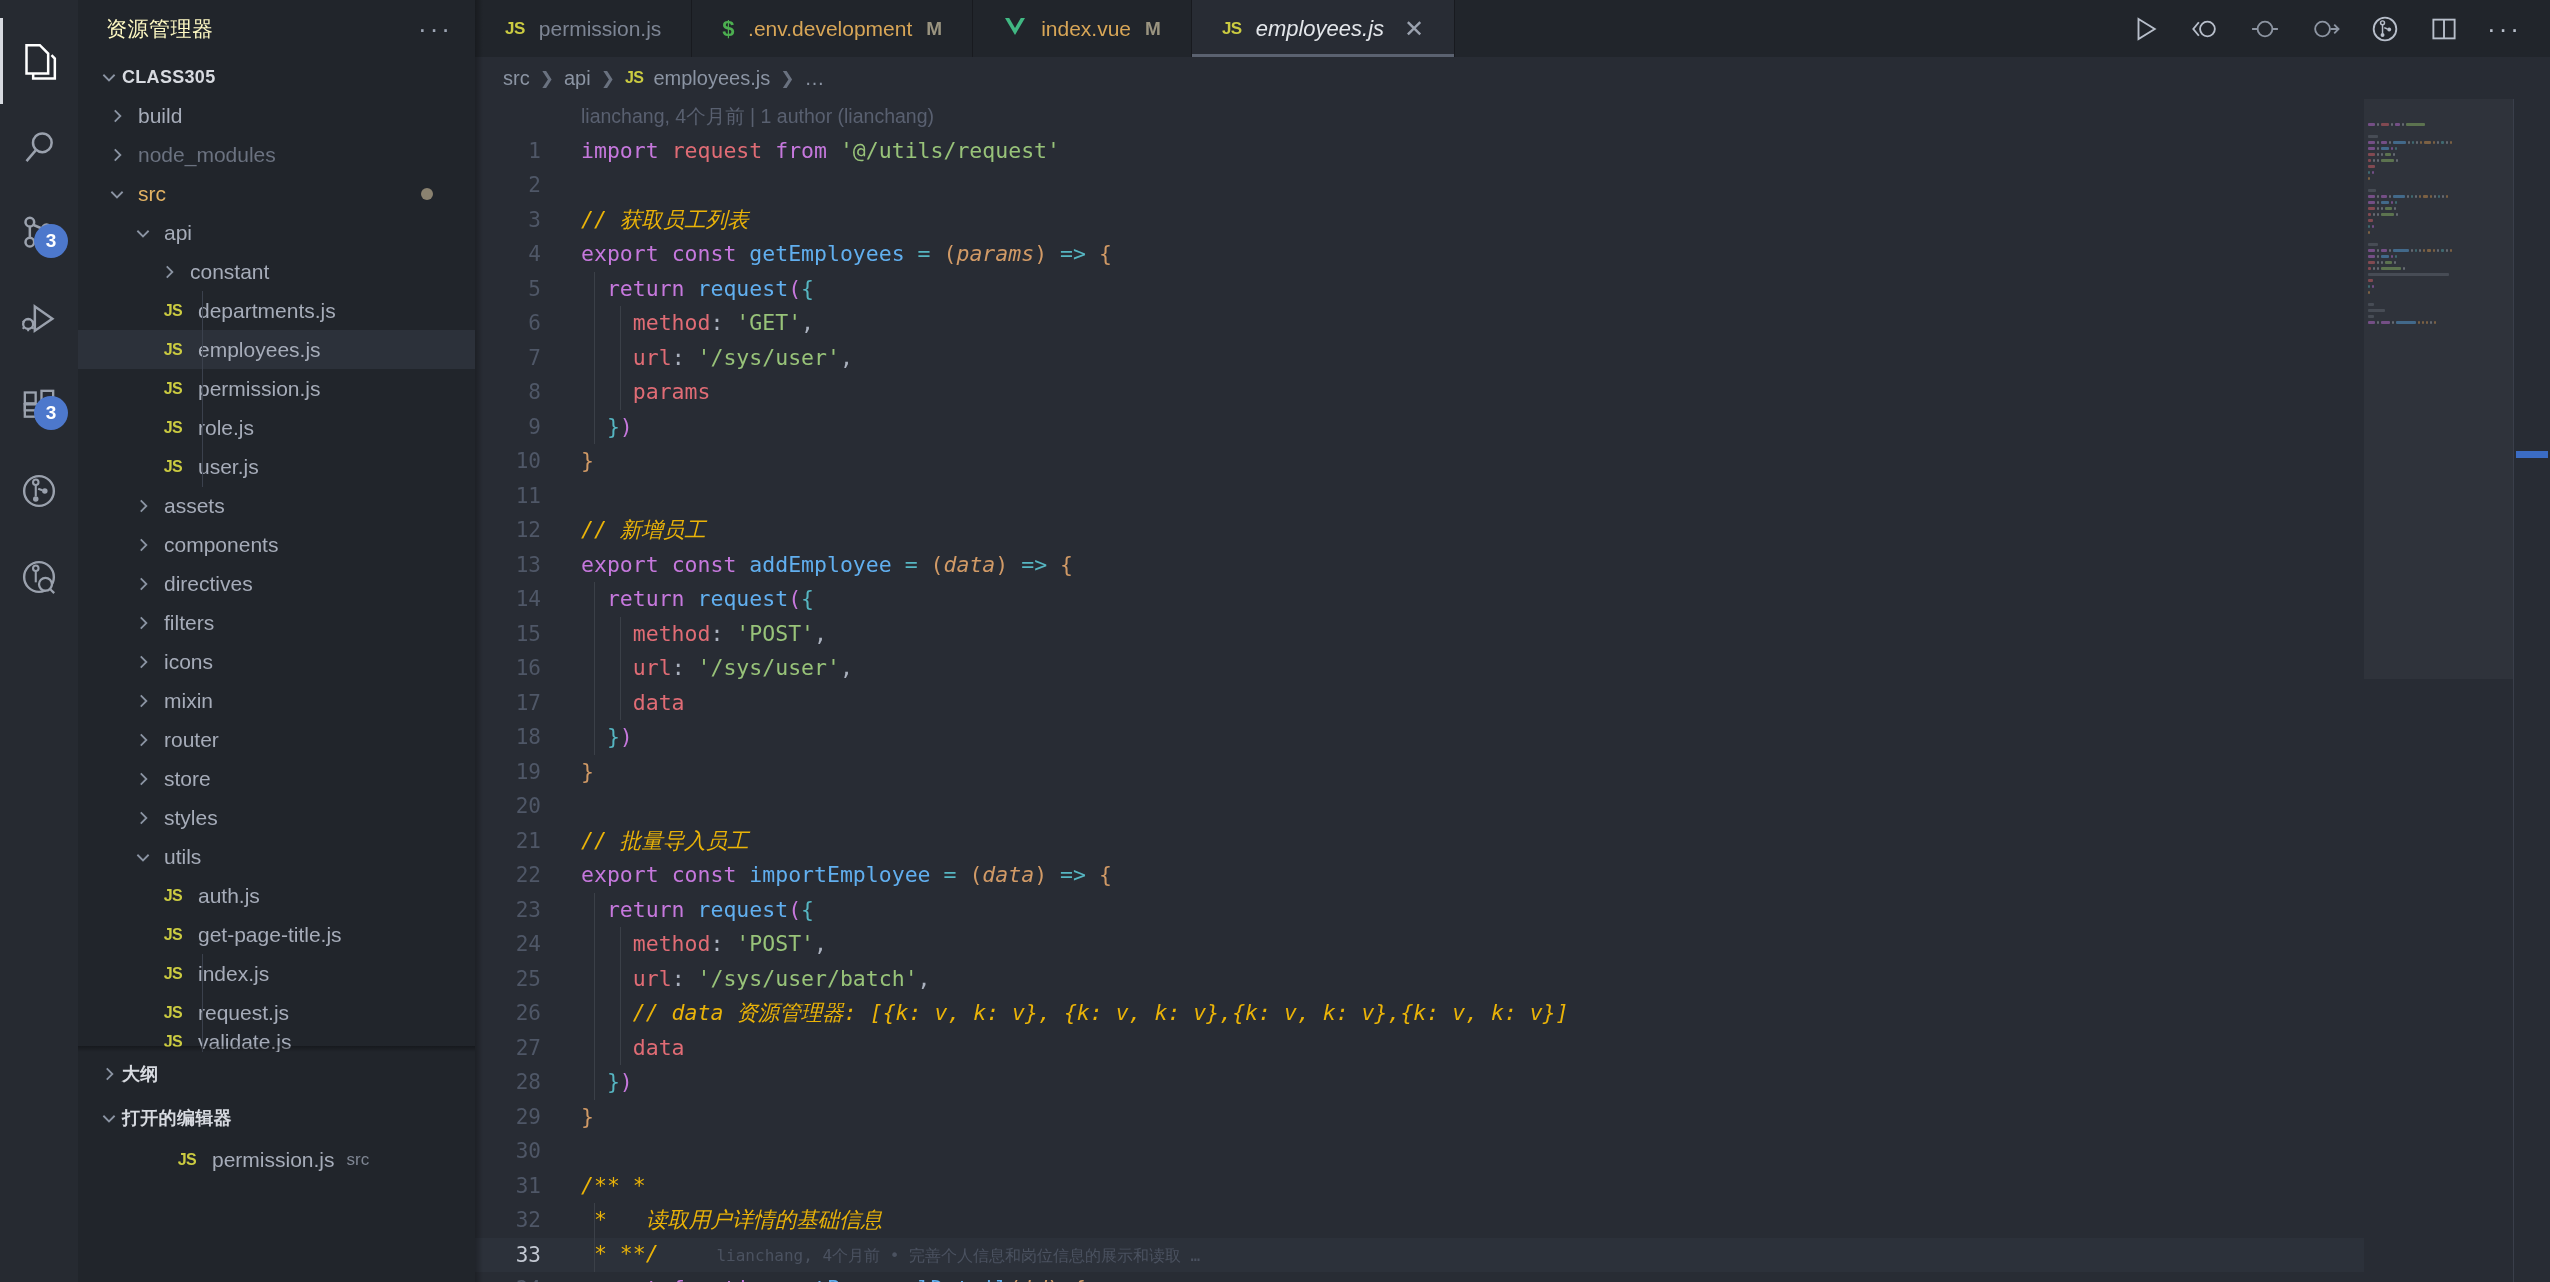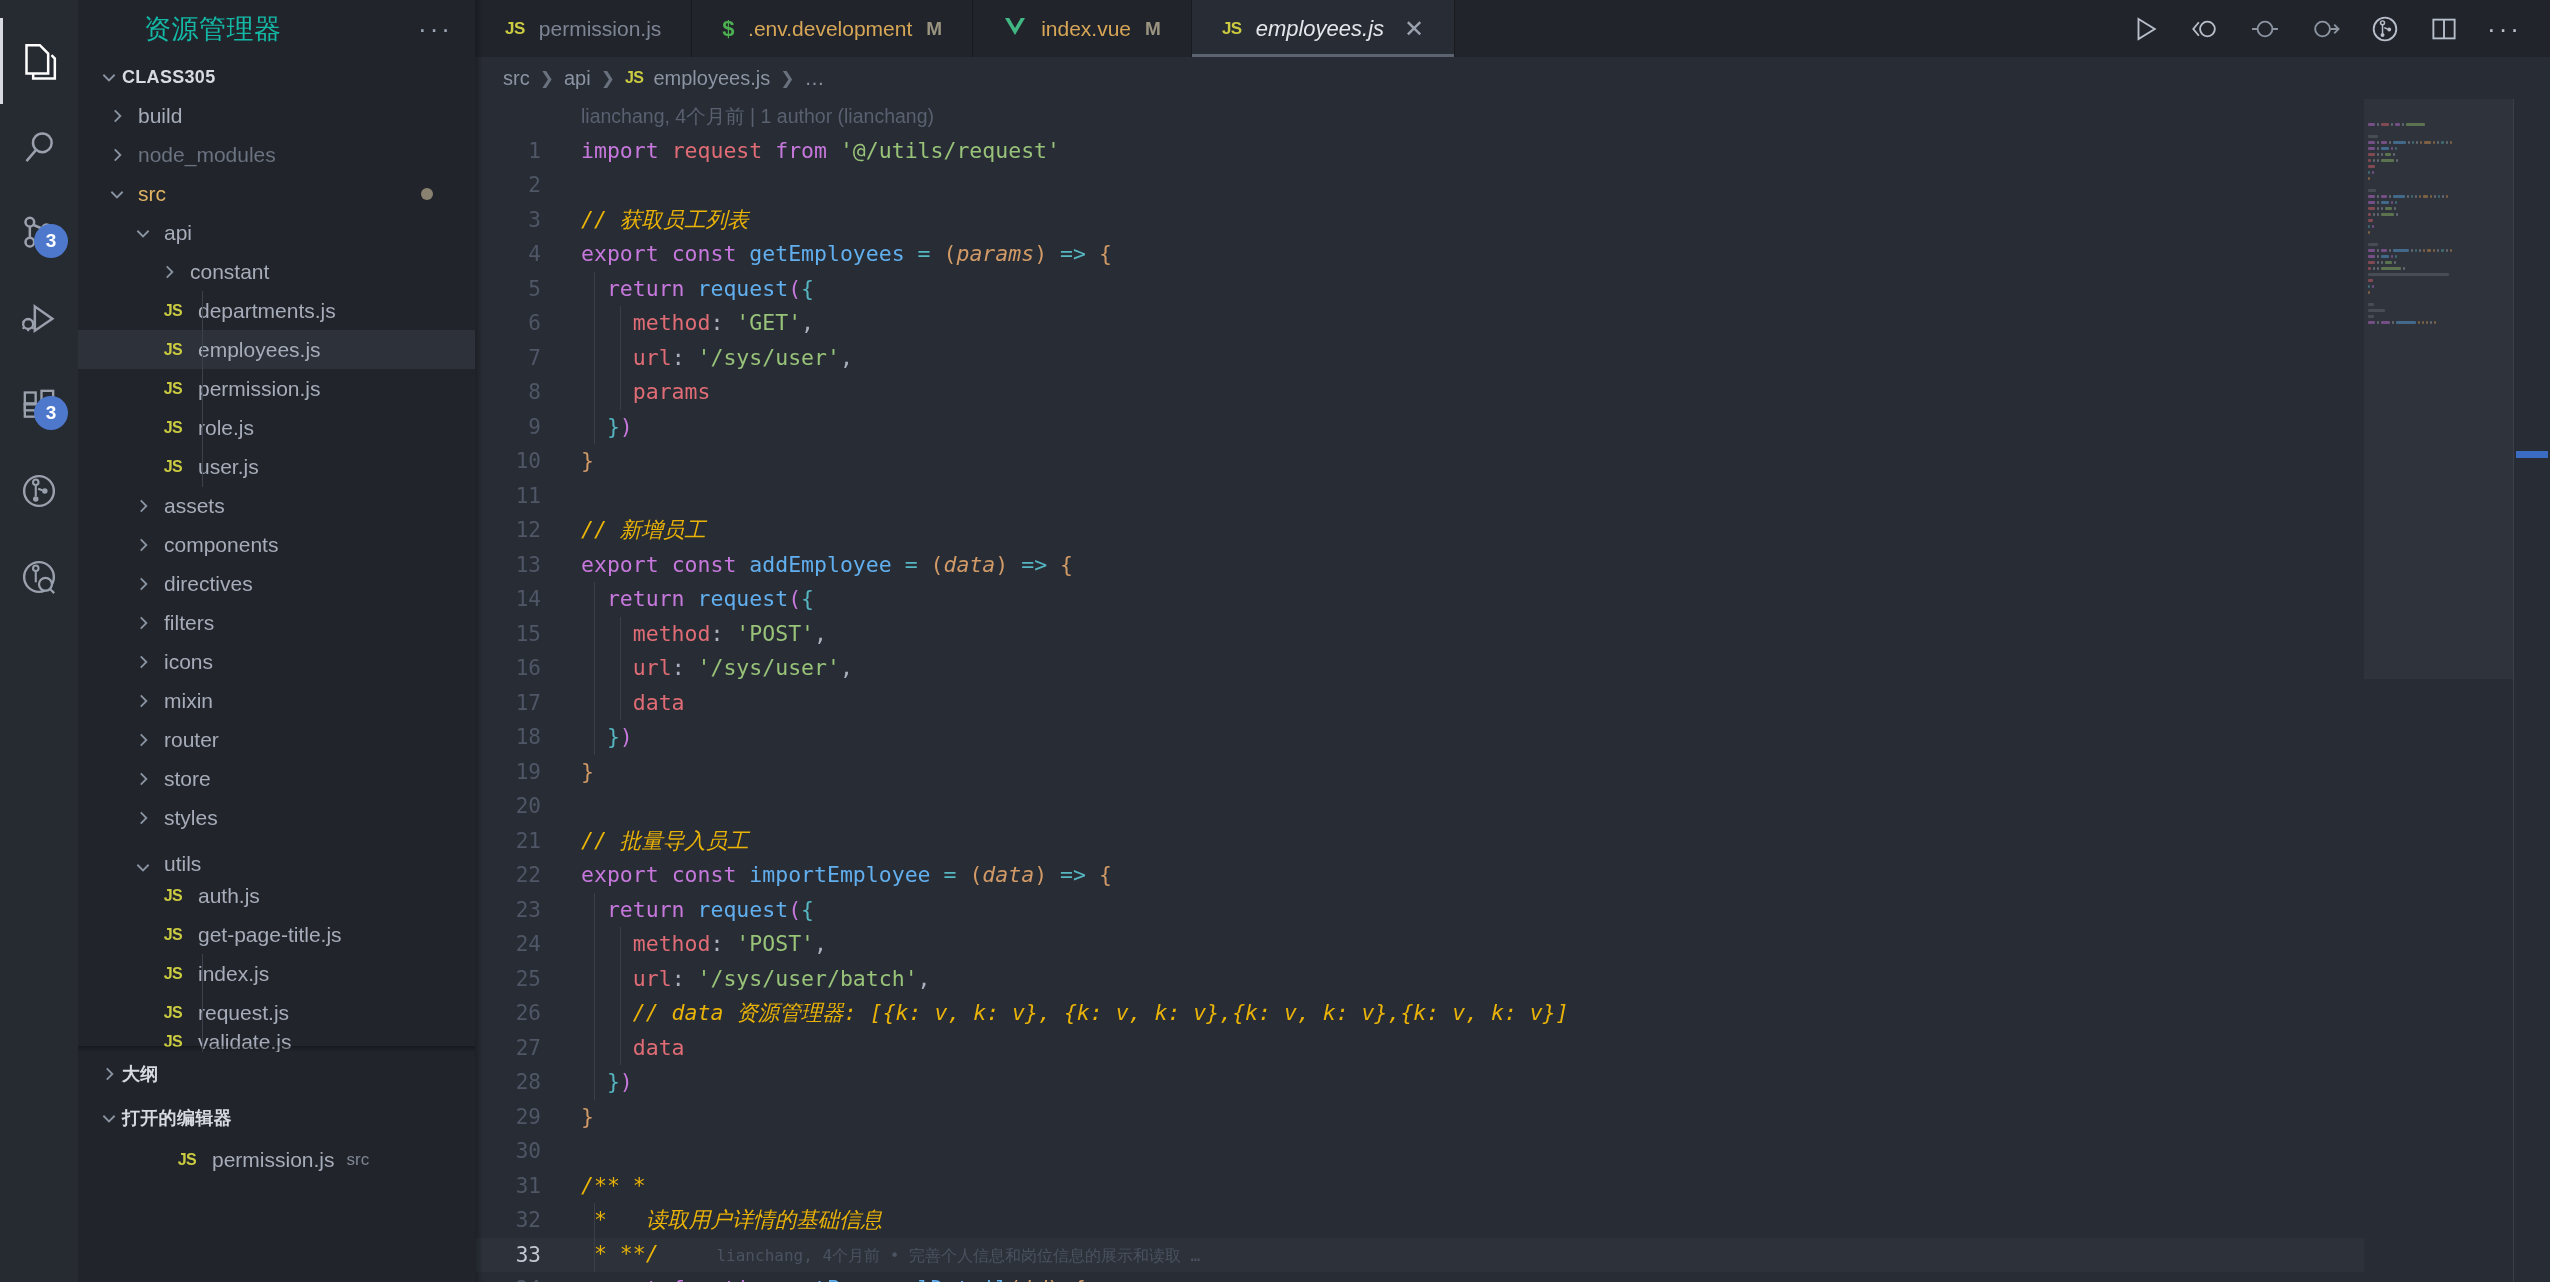--- a/index.html
+++ b/index.html
@@ -68,21 +68,21 @@
   }
   .sidebar-header {
     height: 58px;
     display: flex; align-items: center;
     padding: 0 22px 0 28px;
     justify-content: space-between;
     color: #bbbbbb;
     font-size: 21px;
     letter-spacing: .5px;
   }
-  .sidebar-title { color:#14b8a6; font-size: 27px; margin-left: 38px; }
+  .sidebar-title { color:#fef9c3; font-size: 21px; }
   .dots { color:#9da5b4; font-size: 26px; letter-spacing:3px; line-height:10px; cursor:pointer; }
 
   .section-header {
     height: 38px;
     display: flex; align-items: center;
     padding-left: 18px;
     color: #d7dae0;
     font-size: 18px;
     font-weight: bold;
     cursor: pointer;
@@ -526,21 +526,21 @@
           <span class="label">store</span>
         </div>
         <div class="row" style="padding-left: 52px;">
           <span class="chev">
             <svg width="18" height="18" viewBox="0 0 16 16">
               <path d="M6 3l5 5-5 5" stroke="#8b94a3" stroke-width="1.6" fill="none"></path>
             </svg>
           </span>
           <span class="label">styles</span>
         </div>
-        <div class="row" style="padding-left: 52px; align-items: flex-end;">
+        <div class="row" style="padding-left: 52px;">
           <span class="chev">
             <svg width="18" height="18" viewBox="0 0 16 16">
               <path d="M3 6l5 5 5-5" stroke="#8b94a3" stroke-width="1.6" fill="none"></path>
             </svg>
           </span>
           <span class="label">utils</span>
         </div>
         <div class="row" style="padding-left: 78px;">
           <span class="jsicon">JS</span>
           <span class="label">auth.js</span>

